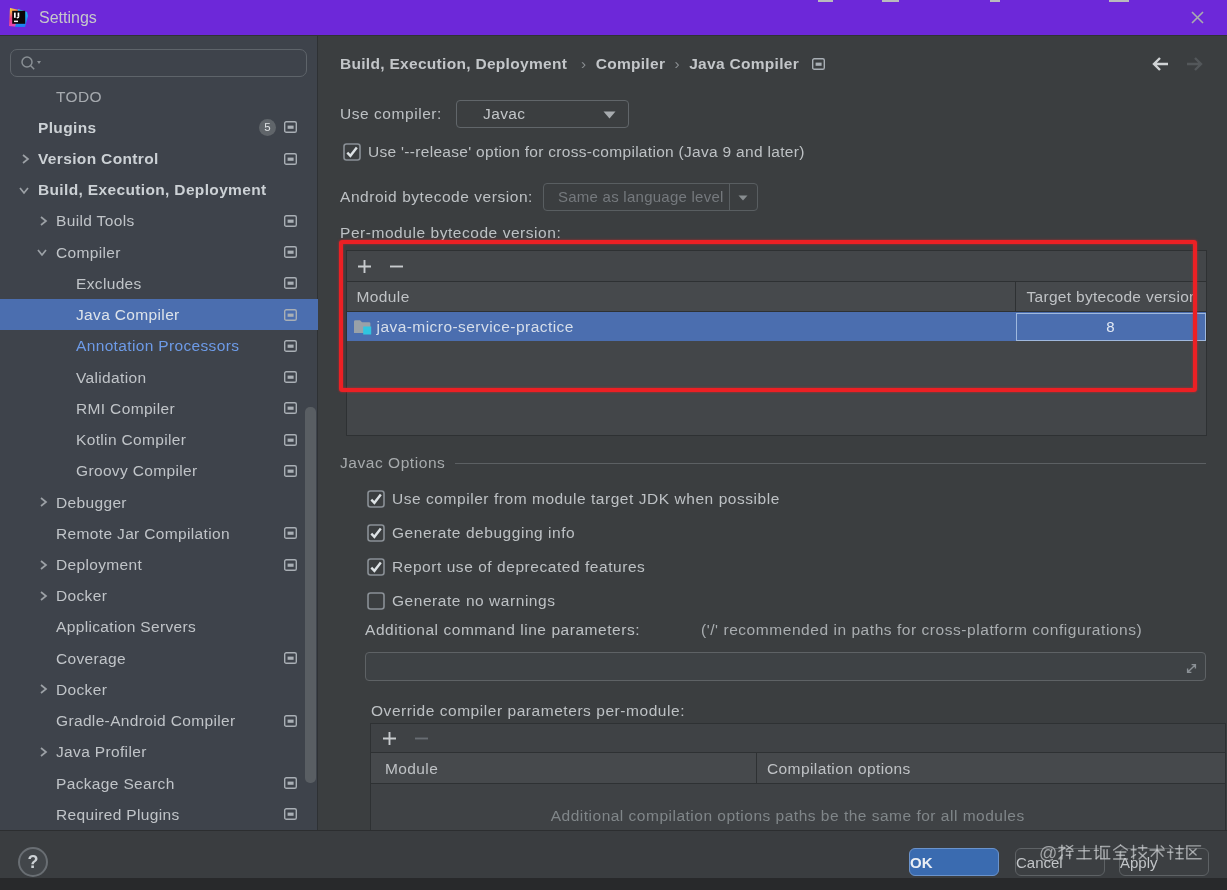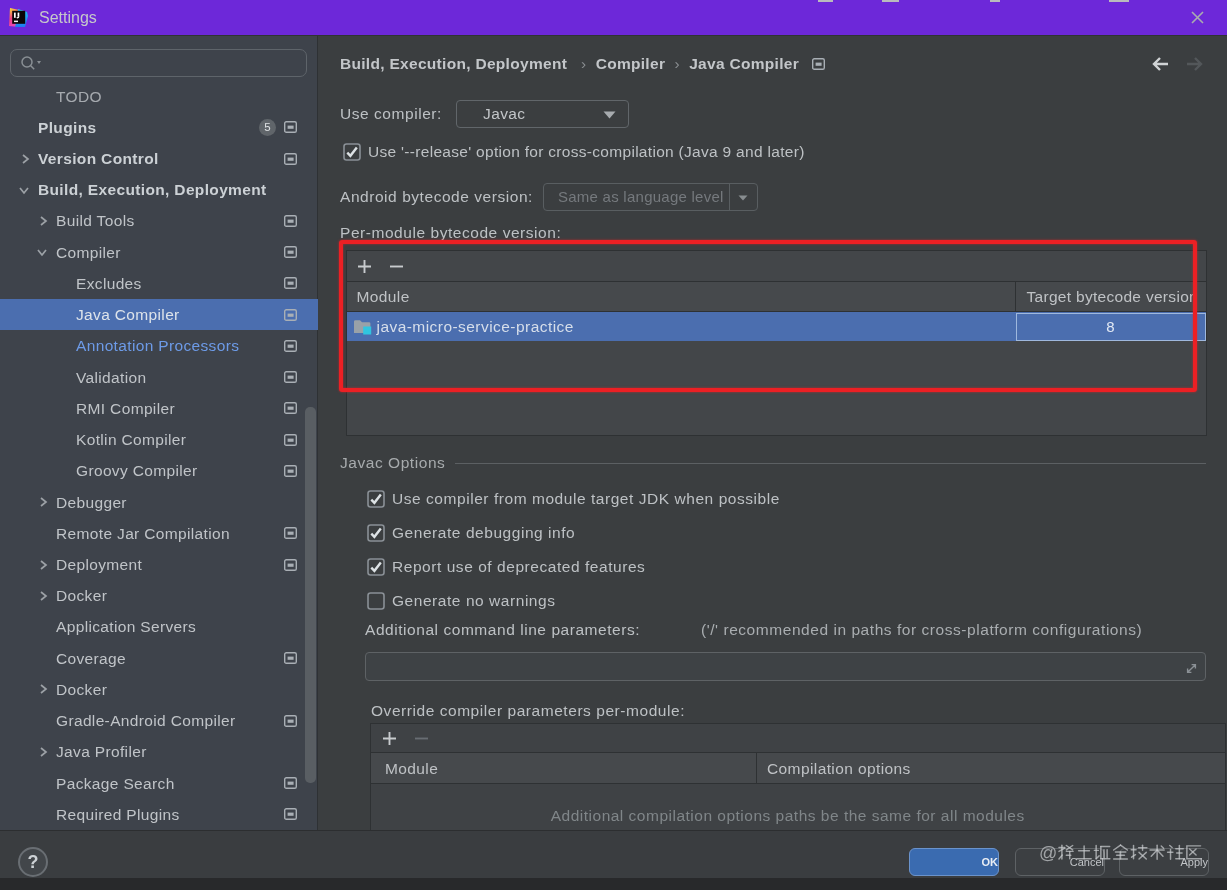--- a/index.html
+++ b/index.html
@@ -23,21 +23,21 @@
 .cb { position:absolute; width:18px; height:18px; }
 .combo { position:absolute; border:1px solid #61666a; border-radius:4px; font-size:15.5px; letter-spacing:0.4px; color:#c2c5c8; }
 .field { position:absolute; border:1px solid #5e6265; border-radius:4px; background:#3e4245; }
 
 .tbl { position:absolute; border:1px solid #2e3133; background:#434649;padding-left:40px; }
 .thead { position:absolute; left:0; width:100%; background:#46494c; border-bottom:1px solid #2e3133; color:#bfc2c5; font-size:15.5px; letter-spacing:0.4px; }
 .toolbar { position:absolute; left:0; top:0; width:100%; border-bottom:1px solid #2e3133; }
 
 #bottombar { position:absolute; left:0; top:830px; width:1227px; height:48px; background:#3a3d40; border-top:1px solid #2c2e30; }
 #bottomstrip { position:absolute; left:0; top:878px; width:1227px; height:12px; background:#28292b; }
-.btn { position:absolute; top:17px; width:90px; height:28px; border-radius:6px; text-align:right; line-height:27px; font-size:11px; }
+.btn { position:absolute; top:17px; width:90px; height:28px; border-radius:6px; text-align:left; line-height:27px; font-size:15px; }
 .btn.dark { background:#3c3f42; border:1px solid #5e6265; color:#c2c5c8; }
 #okbtn { background:#3a6bb0; border:1px solid #6a93cc; color:#eaeef4; font-weight:bold; }
 #redrect { position:absolute; left:339px; top:240px; width:858px; height:152px; border:4px solid #ec2024; border-radius:3px; box-shadow:0 0 2.5px rgba(236,32,36,0.7), inset 0 0 2.5px rgba(236,32,36,0.7); z-index:50; }
 .streak { position:absolute; top:0; height:2px; background:#b9bbbd; }
 </style></head>
 <body>
 <div id="w">
 
 <div id="titlebar">
   <svg class="abs" style="left:8px;top:7px" width="21" height="21" viewBox="0 0 21 21">

